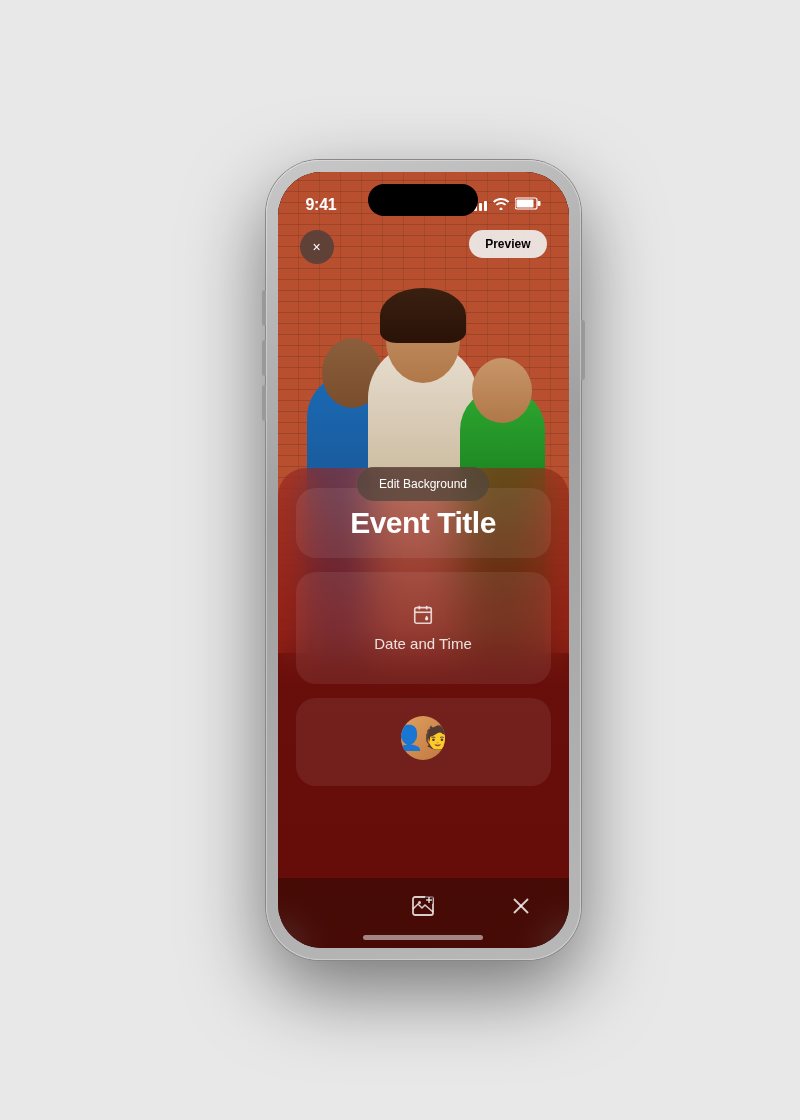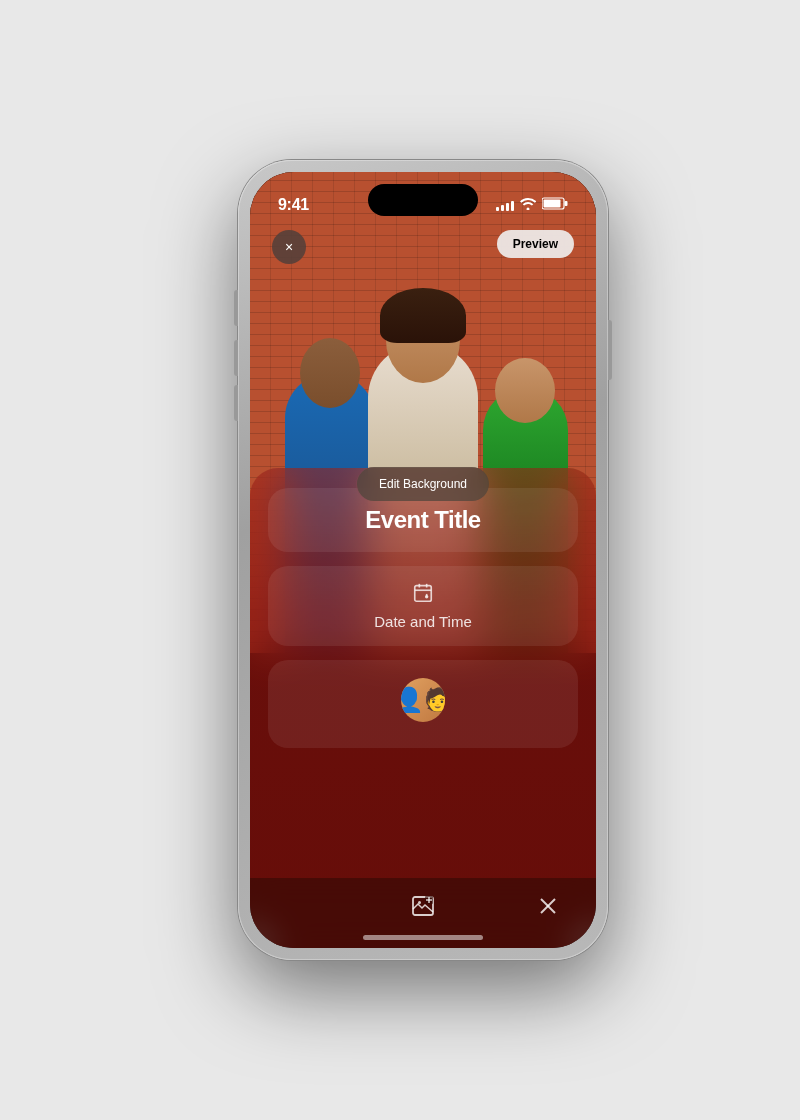--- a/index.html
+++ b/index.html
@@ -8,21 +8,21 @@
       width: 800px;
       height: 1120px;
       background: #e8e8e8;
       display: flex;
       align-items: center;
       justify-content: center;
       font-family: -apple-system, BlinkMacSystemFont, 'SF Pro Display', 'Helvetica Neue', sans-serif;
     }
 
     .phone-outer {
-      width: 370px;
+      width: 315px;
       height: 800px;
       background: linear-gradient(160deg, #c8c8c8 0%, #a0a0a0 40%, #b8b8b8 100%);
       border-radius: 54px;
       padding: 12px;
       box-shadow:
         0 0 0 1px #888,
         0 30px 80px rgba(0,0,0,0.5),
         inset 0 0 0 1px rgba(255,255,255,0.3);
       position: relative;
       margin-left: 46px;
@@ -311,39 +311,39 @@
     
     .event-title-section {
       margin: 20px 0 14px;
       padding: 18px 20px;
       background: rgba(255,255,255,0.08);
       border-radius: 20px;
       text-align: center;
     }
 
     .event-title-text {
-      font-size: 24px;
+      font-size: 30px;
       font-weight: 700;
       color: #fff;
       letter-spacing: -0.5px;
     }
 
     
     .fields-section {
       background: rgba(255,255,255,0.08);
       border-radius: 20px;
       overflow: hidden;
       margin-bottom: 14px;
     }
 
     .field-row {
       display: flex;
       flex-direction: column;
       align-items: center;
-      padding: 16px 20px;
+      padding: 32px 20px;
       cursor: pointer;
       position: relative;
     }
 
     .field-row:not(:last-child)::after {
       content: '';
       position: absolute;
       bottom: 0;
       left: 20px;
       right: 20px;

